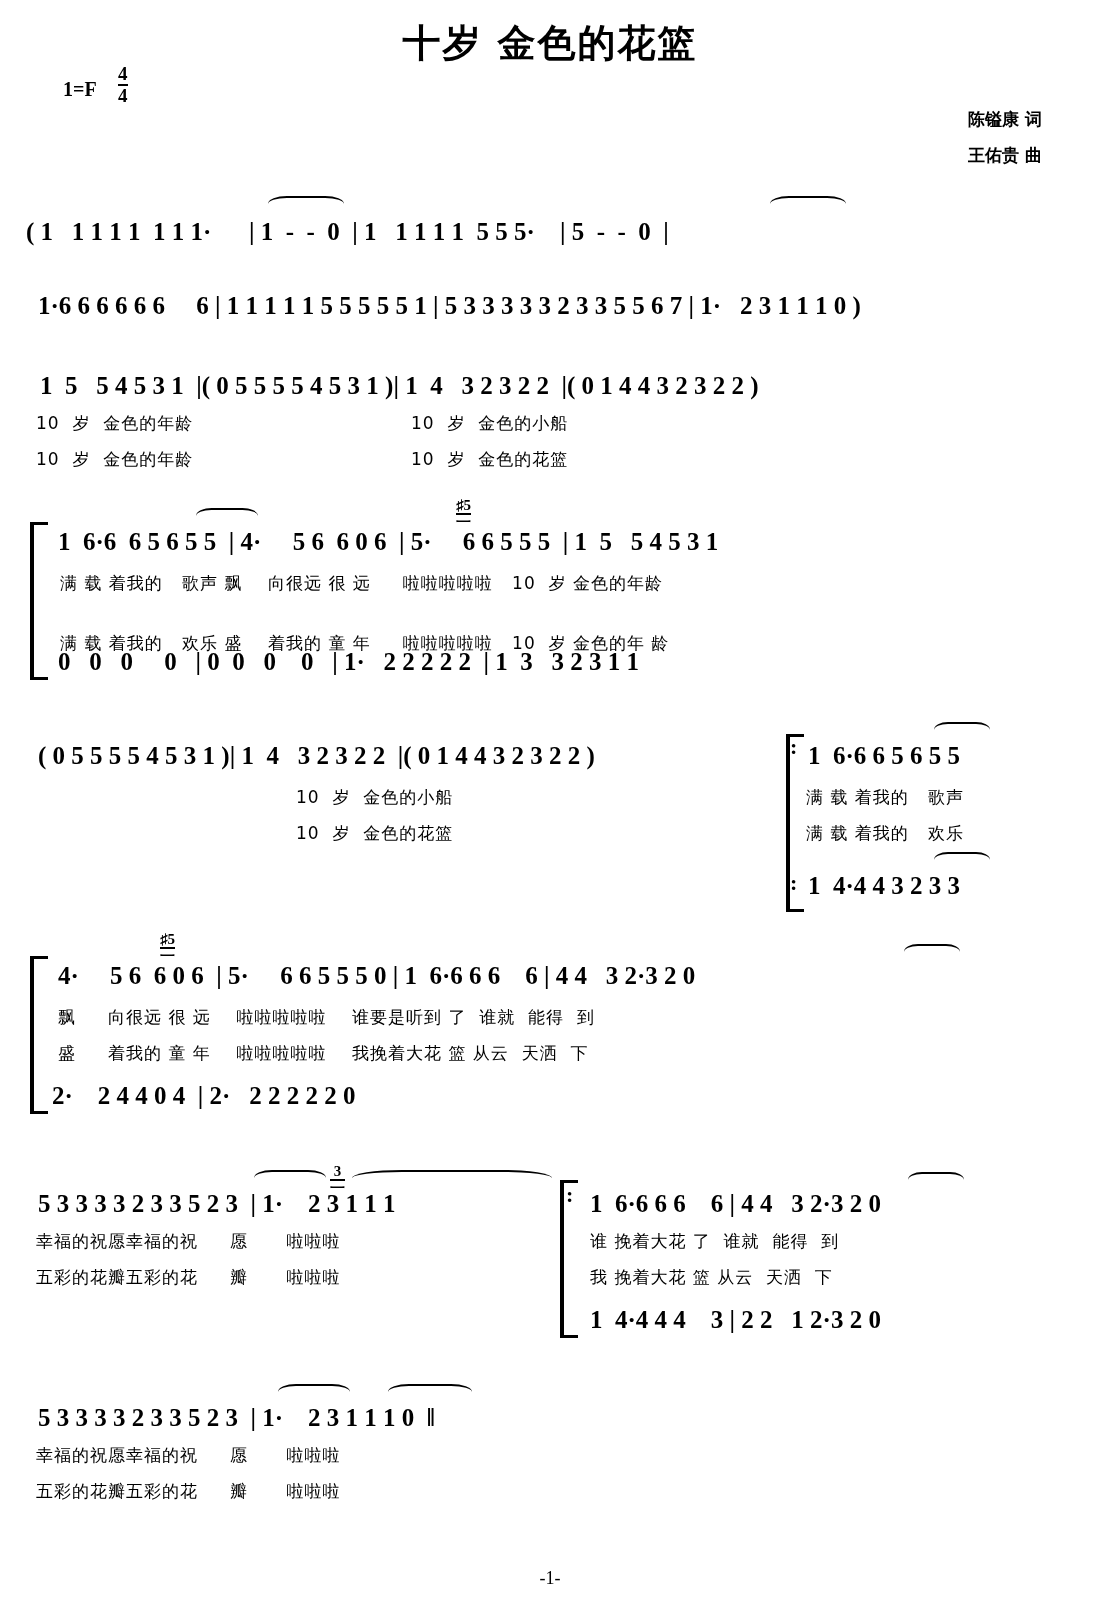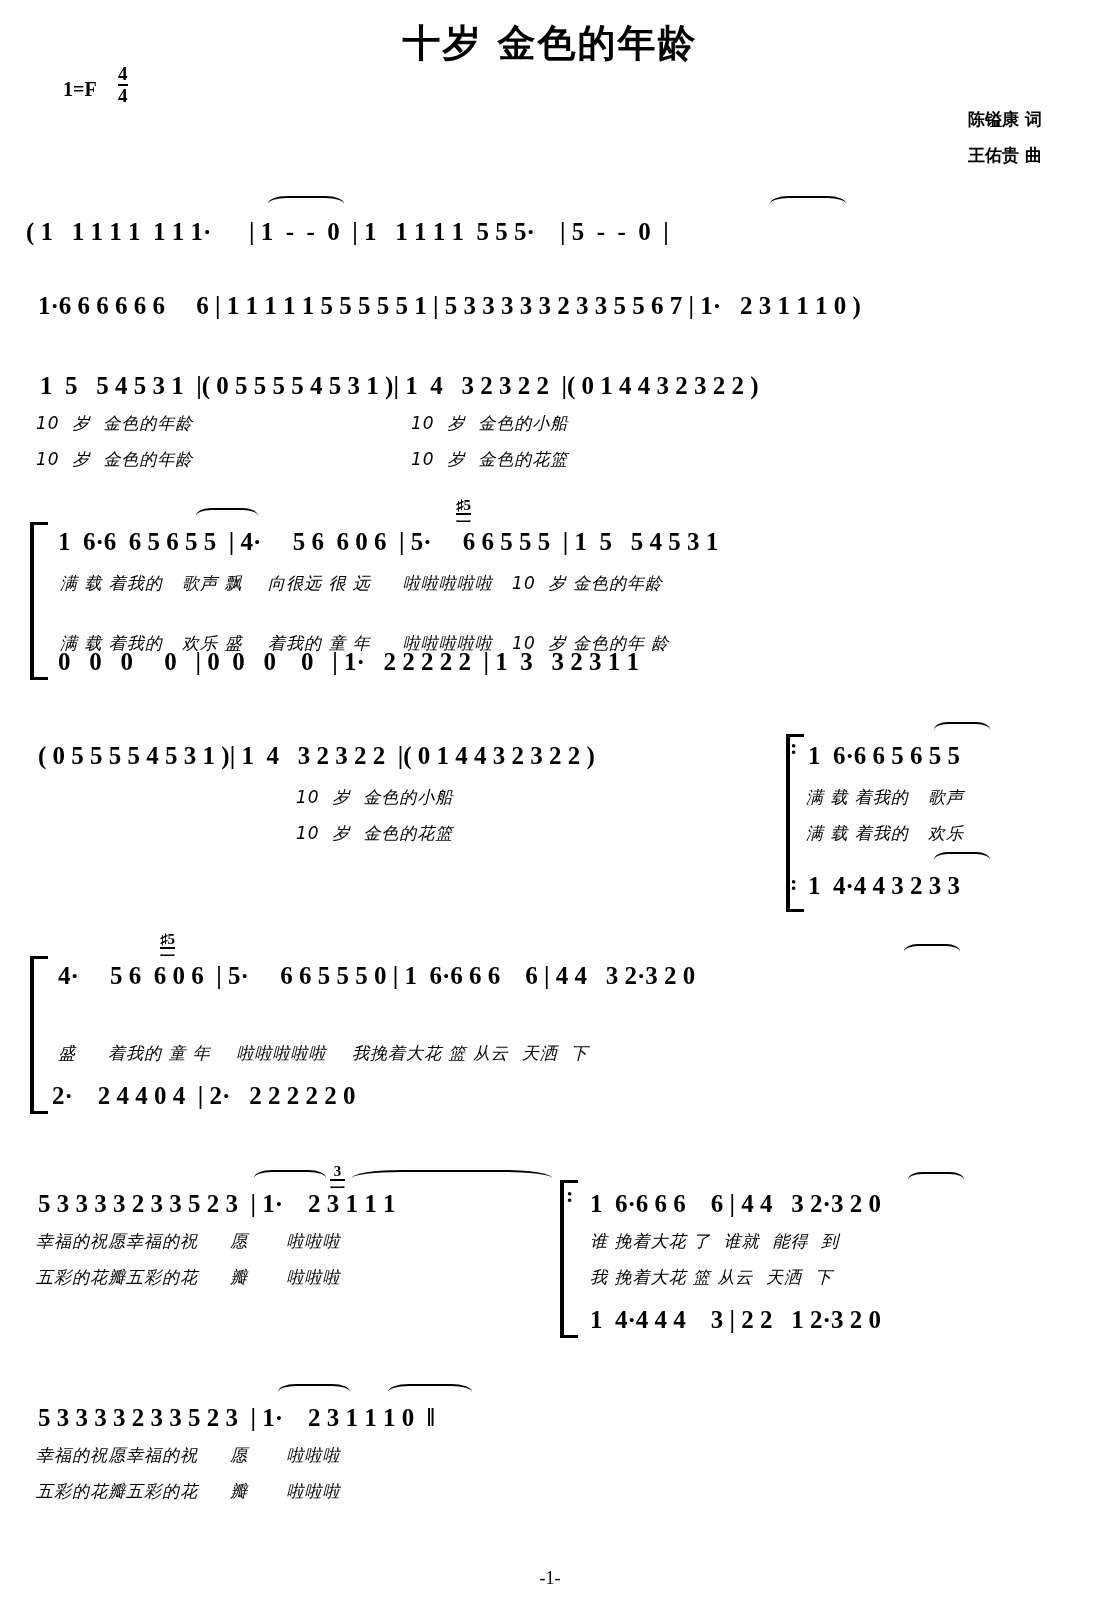--- a/index.html
+++ b/index.html
@@ -50,21 +50,20 @@
   }
   .notes{
     font-size:25px;
     font-weight:bold;
     letter-spacing:0px;
   }
   .lyrics{
     font-family:"DejaVu Sans", sans-serif;
     font-size:17px;
     letter-spacing:1px;
-    font-style:italic;
   }
 
   
   .slur{
     position:absolute;
     border-top:2px solid #000;
     border-radius:50%/100%;
     height:14px;
     border-left:none;border-right:none;border-bottom:none;
   }
@@ -99,21 +98,21 @@
     text-align:center;
     font-family:"Liberation Serif", serif;
     font-size:18px;
   }
 </style>
 </head>
 <body>
 
 <div class="sheet">
 
-  <div class="title">十岁 金色的年龄</div>
+  <div class="title">十岁 金色的花篮</div>
 
   <div class="key-sig">1=F</div>
 
   <div class="meter">
     <span class="num">4</span>
     <span class="den">4</span>
   </div>
 
   <div class="credits">
     <div>陈镒康 词</div>
@@ -160,20 +159,21 @@
 
   <div class="bracket" style="left:30px;top:956px;height:152px;"></div>
 
   <div class="row notes" style="left:58px;top:962px;">4·     5 6  6 0 6  | 5·     6 6 5 5 5 0 | 1  6·6 6 6    6 | 4 4   3 2·3 2 0</div>
   <div class="accidental" style="left:160px;top:932px;">
     <span class="top">♯5</span>
     <span class="bot">一</span>
   </div>
   <div class="slur" style="left:904px;top:944px;width:56px;"></div>
 
+  <div class="row lyrics" style="left:58px;top:1006px;">飘     向很远 很 远    啦啦啦啦啦    谁要是听到 了  谁就  能得  到</div>
   <div class="row lyrics" style="left:58px;top:1042px;">盛     着我的 童 年    啦啦啦啦啦    我挽着大花 篮 从云  天洒  下</div>
   <div class="row notes" style="left:52px;top:1082px;">2·    2 4 4 0 4  | 2·   2 2 2 2 2 0</div>
 
   <div class="row notes" style="left:38px;top:1190px;">5 3 3 3 3 2 3 3 5 2 3  | 1·    2 3 1 1 1</div>
   <div class="slur" style="left:254px;top:1170px;width:72px;"></div>
   <div class="slur" style="left:352px;top:1170px;width:200px;"></div>
   <div class="accidental" style="left:330px;top:1164px;">
     <span class="top">3</span>
     <span class="bot">一</span>
   </div>

